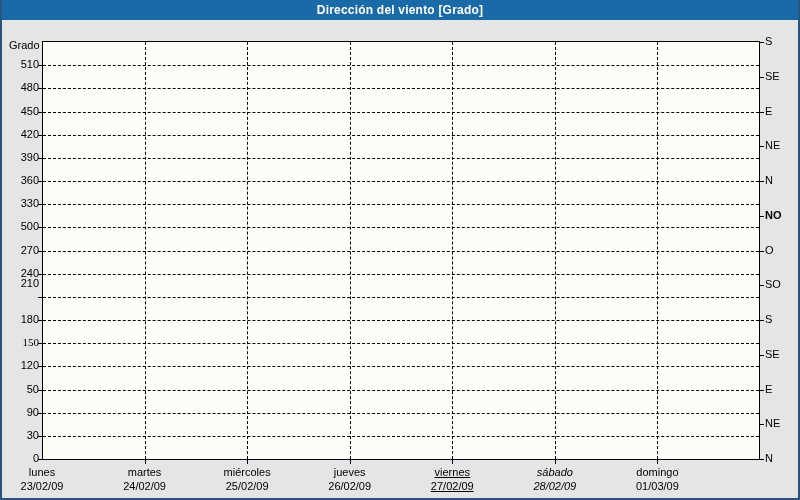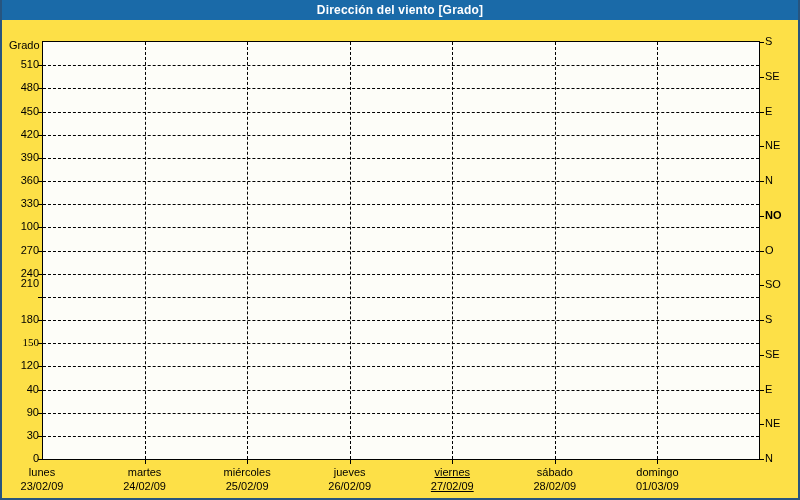--- a/index.html
+++ b/index.html
@@ -8,21 +8,21 @@
     font-family: "Liberation Sans", "DejaVu Sans", sans-serif;
     background: #fcfcf5;
   }
   .frame {
     position: absolute; left: 0; top: 0;
     width: 800px; height: 500px;
     box-sizing: border-box;
     border-left: 2px solid #27557f;
     border-right: 2px solid #27557f;
     border-bottom: 2px solid #27557f;
-    background: #fde047;
+    background: #e5e5e5;
   }
   .titlebar {
     position: absolute; left: 0; top: 0; right: 0; height: 20px;
     background: #1a6aa8;
     color: #ffffff;
     font-size: 12px; font-weight: bold;
     text-align: center; line-height: 20px;
     letter-spacing: 0.2px;
   }
   .ylabel {
@@ -94,35 +94,35 @@
       <div class="vgrid" style="left: 614.429px;"></div>
     </div>
 
   <div id="axis-decorations">
       <div class="ytick-label" style="top: 452px;">0</div>
       <div class="tick" style="left: 36px; top: 459px; width: 4px; height: 1px;"></div>
       <div class="ytick-label" style="top: 428.833px;">30</div>
       <div class="tick" style="left: 36px; top: 435.833px; width: 4px; height: 1px;"></div>
       <div class="ytick-label" style="top: 405.667px;">90</div>
       <div class="tick" style="left: 36px; top: 412.667px; width: 4px; height: 1px;"></div>
-      <div class="ytick-label" style="top: 382.5px;">40</div>
+      <div class="ytick-label" style="top: 382.5px;">50</div>
       <div class="tick" style="left: 36px; top: 389.5px; width: 4px; height: 1px;"></div>
       <div class="ytick-label" style="top: 359.333px;">120</div>
       <div class="tick" style="left: 36px; top: 366.333px; width: 4px; height: 1px;"></div>
       <div class="ytick-label" style="top: 336.167px; font-family: Liberation Serif, serif;">150</div>
       <div class="tick" style="left: 36px; top: 343.167px; width: 4px; height: 1px;"></div>
       <div class="ytick-label" style="top: 313px;">180</div>
       <div class="tick" style="left: 36px; top: 320px; width: 4px; height: 1px;"></div>
       <div class="ytick-label" style="top: 277px;">210</div>
       <div class="tick" style="left: 36px; top: 296.833px; width: 4px; height: 1px;"></div>
       <div class="ytick-label" style="top: 266.667px;">240</div>
       <div class="tick" style="left: 36px; top: 273.667px; width: 4px; height: 1px;"></div>
       <div class="ytick-label" style="top: 243.5px;">270</div>
       <div class="tick" style="left: 36px; top: 250.5px; width: 4px; height: 1px;"></div>
-      <div class="ytick-label" style="top: 220.333px;">100</div>
+      <div class="ytick-label" style="top: 220.333px;">500</div>
       <div class="tick" style="left: 36px; top: 227.333px; width: 4px; height: 1px;"></div>
       <div class="ytick-label" style="top: 197.167px;">330</div>
       <div class="tick" style="left: 36px; top: 204.167px; width: 4px; height: 1px;"></div>
       <div class="ytick-label" style="top: 174px;">360</div>
       <div class="tick" style="left: 36px; top: 181px; width: 4px; height: 1px;"></div>
       <div class="ytick-label" style="top: 150.833px;">390</div>
       <div class="tick" style="left: 36px; top: 157.833px; width: 4px; height: 1px;"></div>
       <div class="ytick-label" style="top: 127.667px;">420</div>
       <div class="tick" style="left: 36px; top: 134.667px; width: 4px; height: 1px;"></div>
       <div class="ytick-label" style="top: 104.5px;">450</div>
@@ -174,21 +174,21 @@
       <div class="xlabel" style="left: 292.714px;">
         <div>jueves</div>
         <div>26/02/09</div>
       </div>
       <div class="tick" style="left: 347.714px; top: 460px; width: 1px; height: 4px;"></div>
       <div class="xlabel" style="left: 395.286px; text-decoration: underline;">
         <div>viernes</div>
         <div>27/02/09</div>
       </div>
       <div class="tick" style="left: 450.286px; top: 460px; width: 1px; height: 4px;"></div>
-      <div class="xlabel" style="left: 497.857px;">
+      <div class="xlabel" style="left: 497.857px; font-style: italic;">
         <div>sábado</div>
         <div>28/02/09</div>
       </div>
       <div class="tick" style="left: 552.857px; top: 460px; width: 1px; height: 4px;"></div>
       <div class="xlabel" style="left: 600.429px;">
         <div>domingo</div>
         <div>01/03/09</div>
       </div>
       <div class="tick" style="left: 655.429px; top: 460px; width: 1px; height: 4px;"></div>
     </div>

